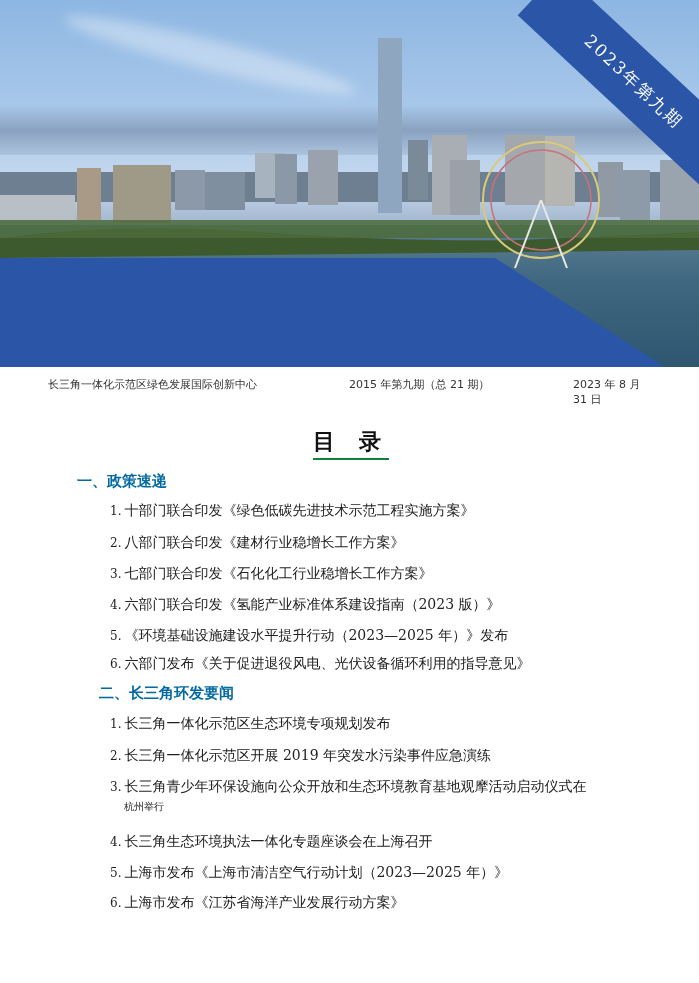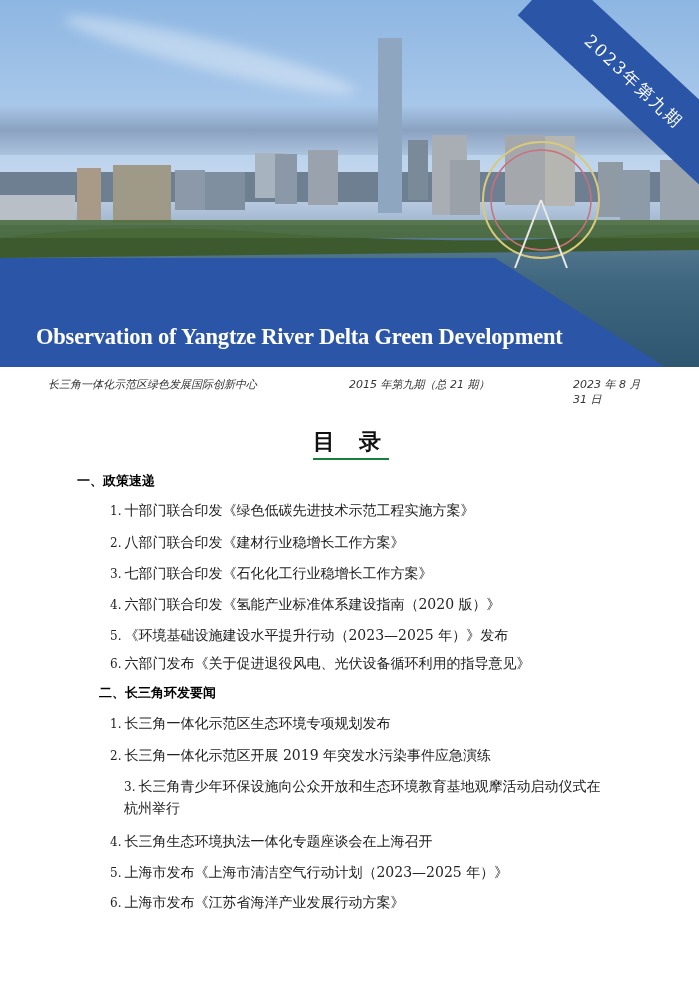--- a/index.html
+++ b/index.html
@@ -19,29 +19,29 @@
             background:#2b56a7; clip-path:polygon(0 0, 495px 0, 665px 109px, 0 109px); }
   .title-cn { position:absolute; left:36px; top:274px; font-size:44px; color:#fff; letter-spacing:10px;
               font-family:"DejaVu Serif",serif; font-weight:bold; font-style:italic; line-height:50px; }
   .title-en { position:absolute; left:36px; top:322px; font-size:22.5px; color:#fff; font-weight:bold;
               font-family:"Liberation Serif",serif; line-height:30px; letter-spacing:-0.2px; }
   .ribbon { position:absolute; left:520px; top:-10px; width:260px; height:62px; background:#2b56a7;
             transform-origin:0 0; transform:translate(40px,-20px) rotate(43deg);
             display:flex; align-items:center; justify-content:center; }
   .ribbon span { color:#fff; font-size:17px; letter-spacing:2px; font-family:"DejaVu Serif",serif; }
   .meta { position:absolute; top:377px; left:0; width:642px; height:18px; font-size:11px; color:#333;
-          font-family:"DejaVu Sans",sans-serif;font-style:italic; }
+          font-family:"DejaVu Sans",sans-serif; }
   .meta span { position:absolute; top:0; }
   .toc-title { position:absolute; left:313px; top:428px; width:76px; font-size:22px; font-weight:bold;
                font-family:"DejaVu Sans",sans-serif; letter-spacing:24px; border-bottom:2px solid #15803d;
                padding-bottom:2px; line-height:28px; color:#111; white-space:nowrap; }
-  .section { position:absolute; left:77px; font-size:13px; font-weight:bold; font-family:"DejaVu Sans",sans-serif; color:#000000; }
+  .section { position:absolute; left:77px; font-size:15px; font-weight:bold; font-family:"DejaVu Sans",sans-serif; color:#0369a1; }
   .item { position:absolute; left:110px; font-size:14px; color:#222; line-height:24px; font-family:"DejaVu Serif",serif; }
   .item .num { font-size:12px; margin-right:3px; }
-  .item-cont { position:absolute; left:124px; font-size:14px; color:#222; font-family:"DejaVu Serif",serif; }
+  .item-cont { position:absolute; left:124px; font-size:10px; color:#222; font-family:"DejaVu Serif",serif; }
 </style>
 </head>
 <body>
 
 <div class="cover">
   <div class="sky"></div>
   <div class="cloud"></div>
   <div class="cloud2"></div>
   <div class="water"></div>
   <svg class="skyline" viewBox="0 0 699 367" width="699" height="367">
@@ -67,42 +67,41 @@
 
     <path d="M0 238 Q120 222 260 232 T520 240 L699 232 L699 250 L0 258 Z" fill="#3c5a2e"></path>
     <rect x="0" y="220" width="699" height="18" fill="#4b6b3a" opacity="0.85"></rect>
 
     <circle cx="541" cy="200" r="58" fill="none" stroke="#d9c97a" stroke-width="2"></circle>
     <circle cx="541" cy="200" r="50" fill="none" stroke="#c9707a" stroke-width="1.5"></circle>
     <line x1="541" y1="200" x2="515" y2="268" stroke="#e8e8e8" stroke-width="2"></line>
     <line x1="541" y1="200" x2="567" y2="268" stroke="#e8e8e8" stroke-width="2"></line>
   </svg>
   <div class="banner"></div>
-  <div class="title-en">Observation of Yangtze River Delta Green Development</div>
   <div class="ribbon">
     <span>2023年第九期</span>
   </div>
 </div>
 
 <div class="meta">
   <span style="left:48px;">长三角一体化示范区绿色发展国际创新中心</span>
   <span style="left:349px;">2015 年第九期（总 21 期）</span>
   <span style="left:573px;">2023 年 8 月 31 日</span>
 </div>
 
 <div class="toc-title">目录</div>
 
 <div class="section" style="top:472px;">一、政策速递</div>
 <div class="item" style="top:498px;"><span class="num">1.</span><span>十部门联合印发《绿色低碳先进技术示范工程实施方案》</span></div>
 <div class="item" style="top:530px;"><span class="num">2.</span><span>八部门联合印发《建材行业稳增长工作方案》</span></div>
 <div class="item" style="top:561px;text-align:right;"><span class="num">3.</span><span>七部门联合印发《石化化工行业稳增长工作方案》</span></div>
-<div class="item" style="top:592px;"><span class="num">4.</span><span>六部门联合印发《氢能产业标准体系建设指南（2020 版）》</span></div>
+<div class="item" style="top:592px;"><span class="num">4.</span><span>六部门联合印发《氢能产业标准体系建设指南（2023 版）》</span></div>
 <div class="item" style="top:623px;"><span class="num">5.</span><span>《环境基础设施建设水平提升行动（2023—2025 年）》发布</span></div>
 <div class="item" style="top:651px;"><span class="num">6.</span><span>六部门发布《关于促进退役风电、光伏设备循环利用的指导意见》</span></div>
 
 <div class="section" style="top:684px;margin-left:22px;">二、长三角环发要闻</div>
 <div class="item" style="top:711px;"><span class="num">1.</span><span>长三角一体化示范区生态环境专项规划发布</span></div>
 <div class="item" style="top:743px;"><span class="num">2.</span><span>长三角一体化示范区开展 2019 年突发水污染事件应急演练</span></div>
-<div class="item" style="top:774px;margin-left:14px;"><span class="num">3.</span><span>长三角青少年环保设施向公众开放和生态环境教育基地观摩活动启动仪式在</span></div>
+<div class="item" style="top:774px;"><span class="num">3.</span><span>长三角青少年环保设施向公众开放和生态环境教育基地观摩活动启动仪式在</span></div>
 <div class="item-cont" style="top:800px;">杭州举行</div>
 <div class="item" style="top:829px;"><span class="num">4.</span><span>长三角生态环境执法一体化专题座谈会在上海召开</span></div>
 <div class="item" style="top:860px;"><span class="num">5.</span><span>上海市发布《上海市清洁空气行动计划（2023—2025 年）》</span></div>
 <div class="item" style="top:890px;"><span class="num">6.</span><span>上海市发布《江苏省海洋产业发展行动方案》</span></div>
 
 </body></html>

